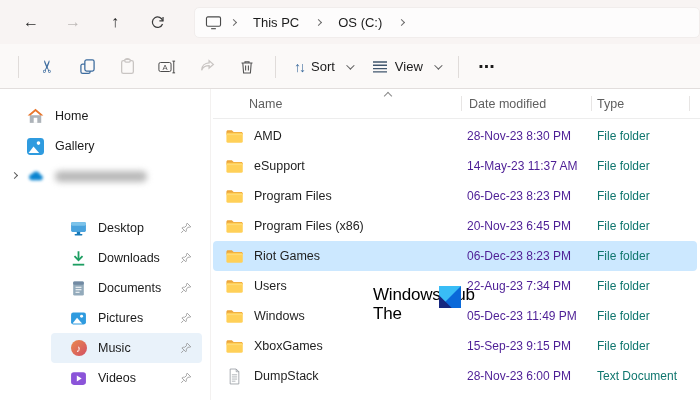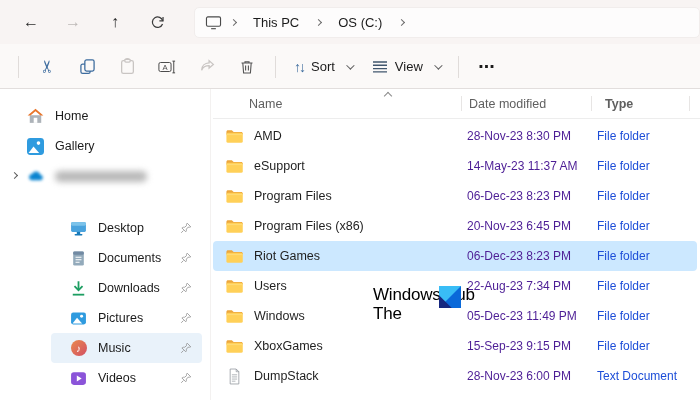--- a/index.html
+++ b/index.html
@@ -50,33 +50,33 @@
   .pinned-list { margin-top:22px;padding-left:43px; }
   .music-badge { width:16px; height:16px; border-radius:50%; background:linear-gradient(135deg,#e98a4e,#d34f63);
     color:#fff; font-size:10px; display:flex; align-items:center; justify-content:center; }
 
   
   .main { flex:1; position:relative; border-left:1px solid #f3f1f0; }
   .list-header { height:30px; display:flex; align-items:center; margin-left:2px; border-bottom:1px solid #ededed;
     font-size:12.5px; color:#5f5f5f; position:relative; }
   .hdr-name { flex:0 0 248px; padding-left:36px; }
   .hdr-date { flex:0 0 130px; padding-left:8px; }
-  .hdr-type { flex:1; padding-left:14px;font-weight:bold; }
+  .hdr-type { flex:1; padding-left:6px; }
   .sort-caret { position:absolute; left:172px; top:4px; width:6px; height:6px;
     border-left:1.3px solid #8a8a8a; border-top:1.3px solid #8a8a8a; transform:rotate(45deg); }
   .col-sep { position:absolute; top:7px; bottom:7px; width:1px; background:#e7e5e4; }
 
   .rows { padding-top:2px; }
   .file-row { height:30px; display:flex; align-items:center; margin:0 3px 0 2px; border-radius:4px;
     font-size:12.5px; color:#1f1f1f; cursor:default; }
   .file-row.selected { background:#cce8ff; }
   .cell-name { flex:0 0 246px; display:flex; align-items:center; padding-left:12px; gap:10px; }
   .cell-name svg { width:19px; height:17px; flex:0 0 19px; }
   .cell-date { flex:0 0 130px; padding-left:8px; color:#4c1d95; font-size:12px; }
-  .cell-type { flex:1; padding-left:8px; color:#1d4ed8; font-size:12px; }
+  .cell-type { flex:1; padding-left:8px; color:#0f766e; font-size:12px; }
 
   
   .watermark { position:absolute; left:162px; top:197px; z-index:6; font-size:17px; line-height:18.5px;
     color:#000; letter-spacing:-.2px; }
   .twc-logo { position:absolute; left:66px; top:0px; width:22px; height:22px; }
   .twc-base { position:absolute; inset:0; background:#39bdf6; }
   .twc-dark { position:absolute; inset:0; background:#0a69d9; clip-path:polygon(100% 0,100% 100%,0 100%); }
   .twc-navy { position:absolute; inset:0; background:#16277f; clip-path:polygon(0 42%,58% 100%,0 100%); }
 </style>
 </head>
@@ -208,41 +208,41 @@
             </svg>
           </span>
           <span>Desktop</span>
           <span class="pin"><svg viewBox="0 0 16 16" fill="none" stroke="#8a8a8a" stroke-width="1.2">
               <path d="M9.6 1.6l4.8 4.8-1.3.4c-.8.3-1.6.3-2.4.1l-2.2 2.7c.3.9.2 1.8-.3 2.6l-.5.9-5.2-5.2.9-.5c.8-.5 1.7-.6 2.6-.3l2.7-2.2c-.2-.8-.2-1.6.1-2.4z"></path>
               <path d="M4.6 11.4l-3 3"></path>
             </svg></span>
         </div>
         <div class="side-item">
           <span class="side-icon">
-            <svg viewBox="0 0 16 16">
-              <rect x="3" y="1.3" width="10" height="13.4" rx="1.3" fill="#93aabb"></rect>
-              <rect x="3" y="1.3" width="10" height="3.2" rx="1.3" fill="#728aa3"></rect>
-              <path d="M5.2 6.8h5.6M5.2 9.2h5.6M5.2 11.6h3.8" stroke="#fff" stroke-width="1"></path>
-            </svg>
-          </span>
-          <span>Documents</span>
-          <span class="pin"><svg viewBox="0 0 16 16" fill="none" stroke="#8a8a8a" stroke-width="1.2">
-              <path d="M9.6 1.6l4.8 4.8-1.3.4c-.8.3-1.6.3-2.4.1l-2.2 2.7c.3.9.2 1.8-.3 2.6l-.5.9-5.2-5.2.9-.5c.8-.5 1.7-.6 2.6-.3l2.7-2.2c-.2-.8-.2-1.6.1-2.4z"></path>
-              <path d="M4.6 11.4l-3 3"></path>
-            </svg></span>
-        </div>
-        <div class="side-item">
-          <span class="side-icon">
             <svg viewBox="0 0 16 16" fill="none" stroke="#1d9e62" stroke-width="1.7">
               <path d="M8 1.2v8"></path>
               <path d="M4.2 5.8L8 9.6l3.8-3.8"></path>
               <path d="M2.6 13.8h10.8"></path>
             </svg>
           </span>
           <span>Downloads</span>
+          <span class="pin"><svg viewBox="0 0 16 16" fill="none" stroke="#8a8a8a" stroke-width="1.2">
+              <path d="M9.6 1.6l4.8 4.8-1.3.4c-.8.3-1.6.3-2.4.1l-2.2 2.7c.3.9.2 1.8-.3 2.6l-.5.9-5.2-5.2.9-.5c.8-.5 1.7-.6 2.6-.3l2.7-2.2c-.2-.8-.2-1.6.1-2.4z"></path>
+              <path d="M4.6 11.4l-3 3"></path>
+            </svg></span>
+        </div>
+        <div class="side-item">
+          <span class="side-icon">
+            <svg viewBox="0 0 16 16">
+              <rect x="3" y="1.3" width="10" height="13.4" rx="1.3" fill="#93aabb"></rect>
+              <rect x="3" y="1.3" width="10" height="3.2" rx="1.3" fill="#728aa3"></rect>
+              <path d="M5.2 6.8h5.6M5.2 9.2h5.6M5.2 11.6h3.8" stroke="#fff" stroke-width="1"></path>
+            </svg>
+          </span>
+          <span>Documents</span>
           <span class="pin"><svg viewBox="0 0 16 16" fill="none" stroke="#8a8a8a" stroke-width="1.2">
               <path d="M9.6 1.6l4.8 4.8-1.3.4c-.8.3-1.6.3-2.4.1l-2.2 2.7c.3.9.2 1.8-.3 2.6l-.5.9-5.2-5.2.9-.5c.8-.5 1.7-.6 2.6-.3l2.7-2.2c-.2-.8-.2-1.6.1-2.4z"></path>
               <path d="M4.6 11.4l-3 3"></path>
             </svg></span>
         </div>
         <div class="side-item">
           <span class="side-icon">
             <svg viewBox="0 0 16 16">
               <rect x="1" y="2.4" width="14" height="11.2" rx="2" fill="#2f9bdf"></rect>
               <circle cx="10.9" cy="5.9" r="1.4" fill="#fff"></circle>

